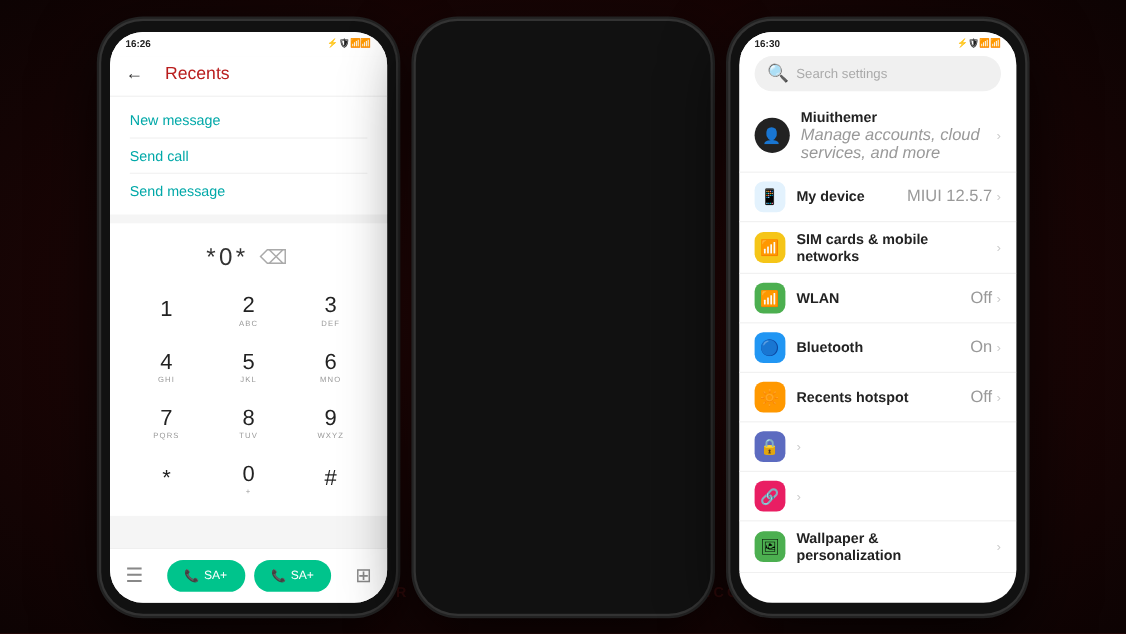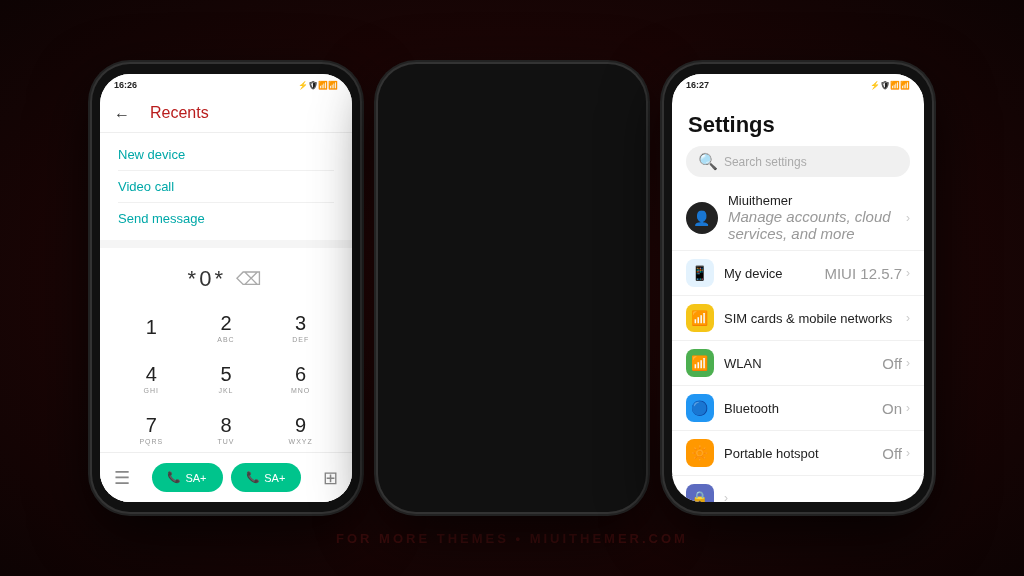--- a/index.html
+++ b/index.html
@@ -34,21 +34,21 @@
     .phones-container {
       display: flex;
       gap: 18px;
       align-items: center;
       position: relative;
       z-index: 2;
     }
     
     .phone {
       width: 268px;
-      height: 448px;
+      height: 539px;
       background: #111;
       border-radius: 38px;
       position: relative;
       box-shadow: 0 0 0 2px #333, 0 0 0 4px #222, 0 20px 60px rgba(0,0,0,0.8);
       overflow: hidden;
     }
     .phone-screen {
       position: absolute;
       top: 10px; left: 8px; right: 8px; bottom: 10px;
       border-radius: 30px;
@@ -183,21 +183,21 @@
       width: 28px;
       height: 28px;
       border-radius: 8px;
       display: flex;
       align-items: center;
       justify-content: center;
       font-size: 14px;
       flex-shrink: 0;
     }
     .s-content { flex: 1; }
-    .s-label { font-size: 13px; color: #222; font-weight: 400; }
+    .s-label { font-size: 13px; color: #222; font-weight: 700; }
     .s-sub { font-size: 15px; color: #999; font-style: italic; }
     .s-right { display: flex; align-items: center; gap: 4px; }
     .s-value { font-size: 15px; color: #999; }
     .s-chevron { font-size: 12px; color: #ccc; }
     .profile-avatar {
       width: 32px;
       height: 32px;
       border-radius: 50%;
       background: #222;
       display: flex;
@@ -220,22 +220,22 @@
     <div class="phone-screen phone1-screen">
       <div class="status-bar light">
         <span>16:26</span>
         <span class="status-icons">⚡🛡📶📶</span>
       </div>
       <div class="phone1-header">
         <span class="back-arrow">←</span>
         <span class="recents-title">Recents</span>
       </div>
       <div class="phone1-actions">
-        <a class="action-link">New device</a>
-        <a class="action-link">Video call</a>
+        <a class="action-link">New message</a>
+        <a class="action-link">Send call</a>
         <a class="action-link">Send message</a>
       </div>
       <div class="dialer-section">
         <div class="dialer-display">
           <span>*0*</span>
           <span class="dialer-backspace">⌫</span>
         </div>
         <div class="dial-grid">
           <div class="dial-key">
               <span class="num">1</span>
@@ -305,24 +305,23 @@
   <div class="phone">
     <div class="phone-screen phone2-screen">
       <div class="superman-bg"></div>
 
     </div>
   </div>
 
   <div class="phone">
     <div class="phone-screen phone3-screen">
       <div class="status-bar light">
-        <span>16:27</span>
+        <span>16:30</span>
         <span class="status-icons">⚡🛡📶📶</span>
       </div>
-      <div class="settings-title">Settings</div>
       <div class="search-bar">
         <span>🔍</span>
         <span class="search-placeholder">Search settings</span>
       </div>
       <div class="settings-list">
 
         <div class="settings-item">
           <div class="profile-avatar">👤</div>
           <div class="s-content">
             <div class="s-label">Miuithemer</div>
@@ -372,21 +371,21 @@
           </div>
           <div class="s-right">
             <span class="s-value">On</span>
             <span class="s-chevron">›</span>
           </div>
         </div>
 
         <div class="settings-item">
           <div class="s-icon" style="background:#FF9800">🔆</div>
           <div class="s-content">
-            <div class="s-label">Portable hotspot</div>
+            <div class="s-label">Recents hotspot</div>
           </div>
           <div class="s-right">
             <span class="s-value">Off</span>
             <span class="s-chevron">›</span>
           </div>
         </div>
 
         <div class="settings-item">
           <div class="s-icon" style="background:#5C6BC0">🔒</div>
           <div class="s-right">

